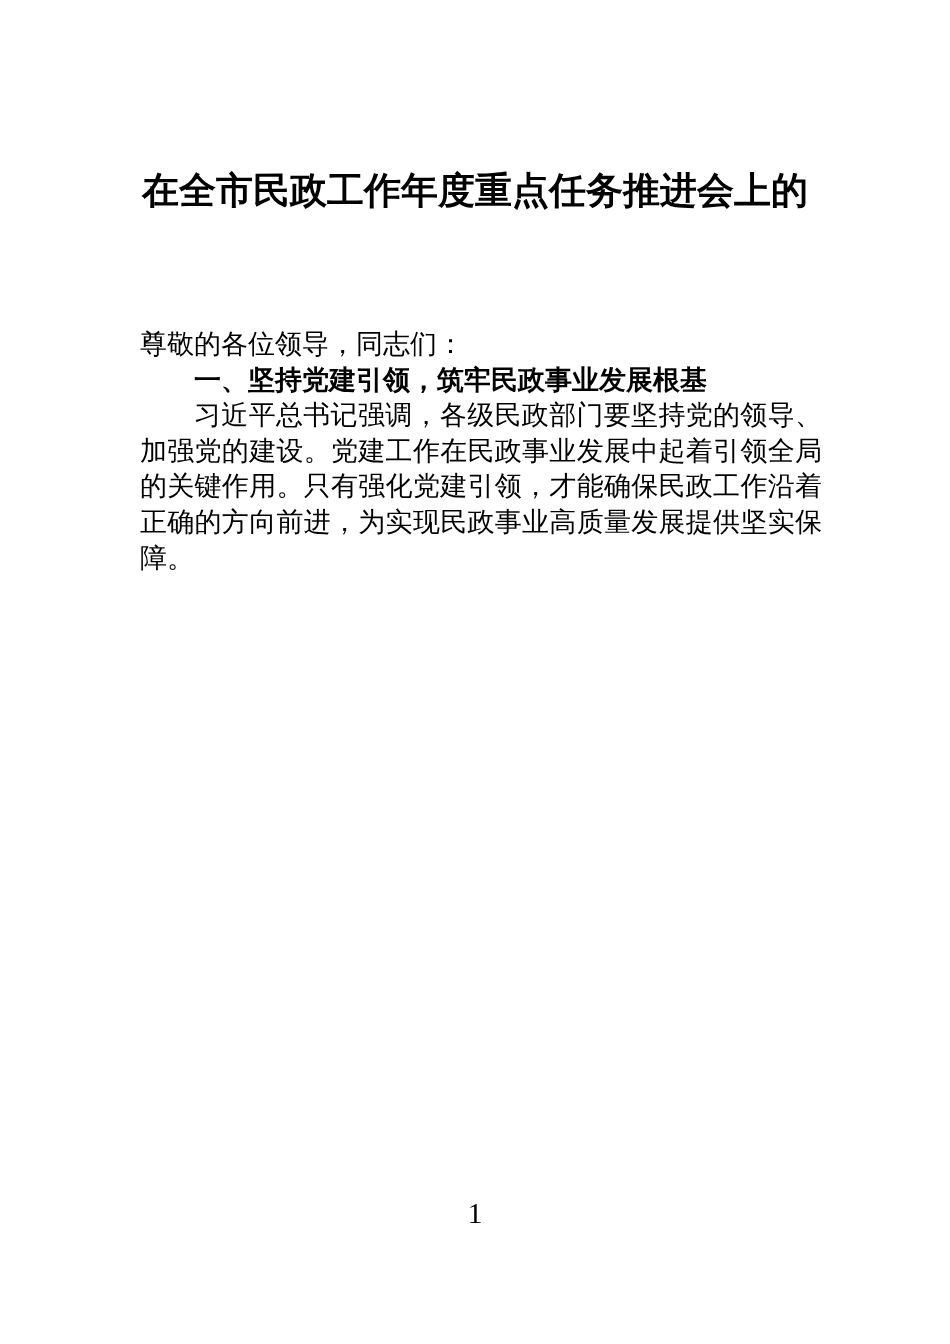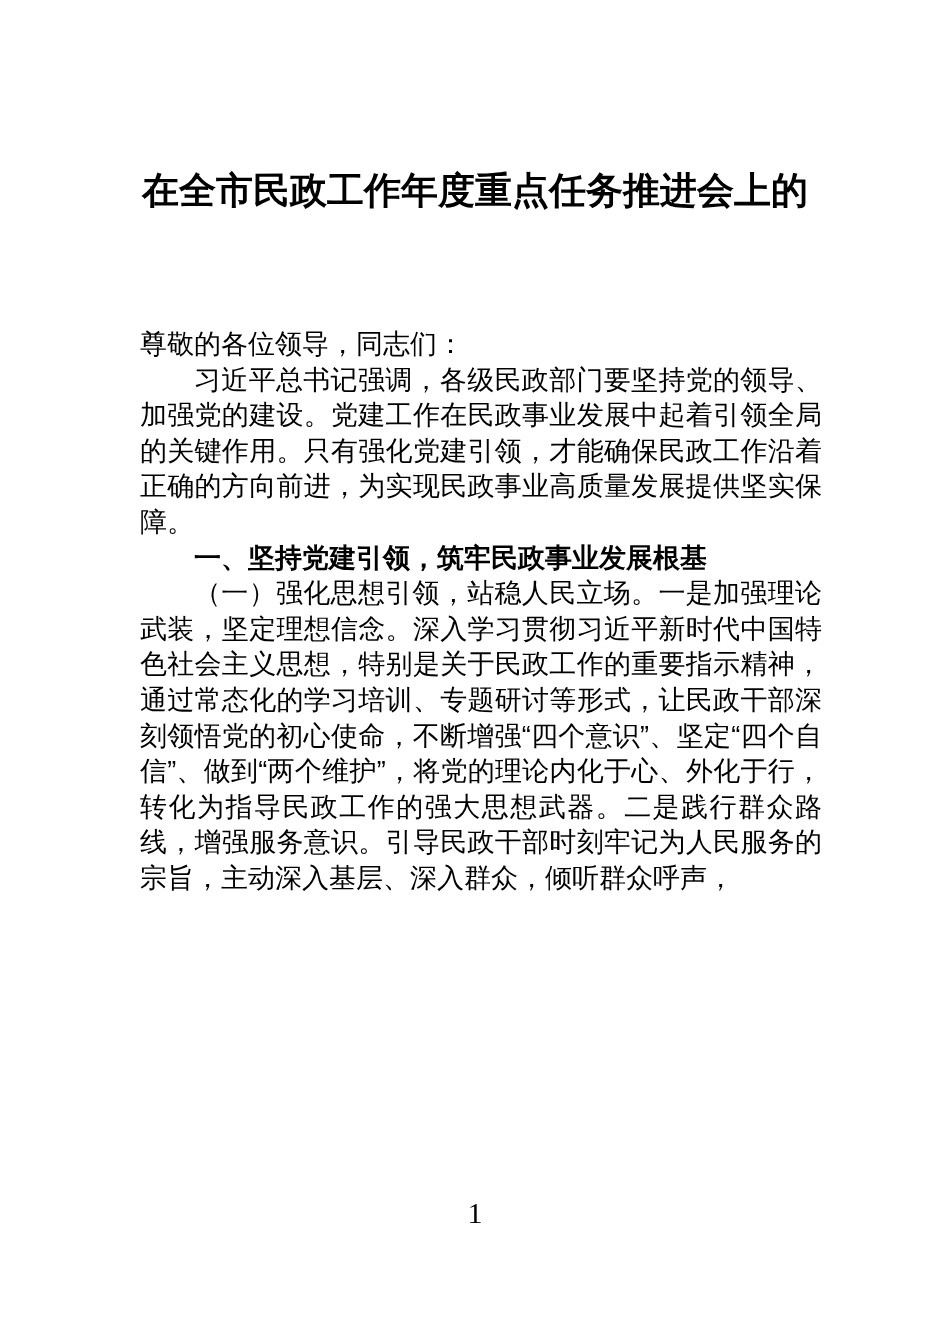--- a/index.html
+++ b/index.html
@@ -67,20 +67,19 @@
 <body>
 
 <div class="page">
 
   <h1 class="doc-title">
     <span class="title-line">在全市民政工作年度重点任务推进会上的</span>
   </h1>
 
   <div class="body-text">
     <p class="para">尊敬的各位领导，同志们：</p>
+    <p class="para indent section-heading">一、坚持党建引领，筑牢民政事业发展根基</p>
     <p class="para indent">习近平总书记强调，各级民政部门要坚持党的领导、加强党的建设。党建工作在民政事业发展中起着引领全局的关键作用。只有强化党建引领，才能确保民政工作沿着正确的方向前进，为实现民政事业高质量发展提供坚实保障。</p>
-    <p class="para indent section-heading">一、坚持党建引领，筑牢民政事业发展根基</p>
-    <p class="para indent">（一）强化思想引领，站稳人民立场。一是加强理论武装，坚定理想信念。深入学习贯彻习近平新时代中国特色社会主义思想，特别是关于民政工作的重要指示精神，通过常态化的学习培训、专题研讨等形式，让民政干部深刻领悟党的初心使命，不断增强“四个意识”、坚定“四个自信”、做到“两个维护”，将党的理论内化于心、外化于行，转化为指导民政工作的强大思想武器。二是践行群众路线，增强服务意识。引导民政干部时刻牢记为人民服务的宗旨，主动深入基层、深入群众，倾听群众呼声，</p>
   </div>
 
   <div class="page-number">1</div>
 
 </div>
 
 </body></html>

